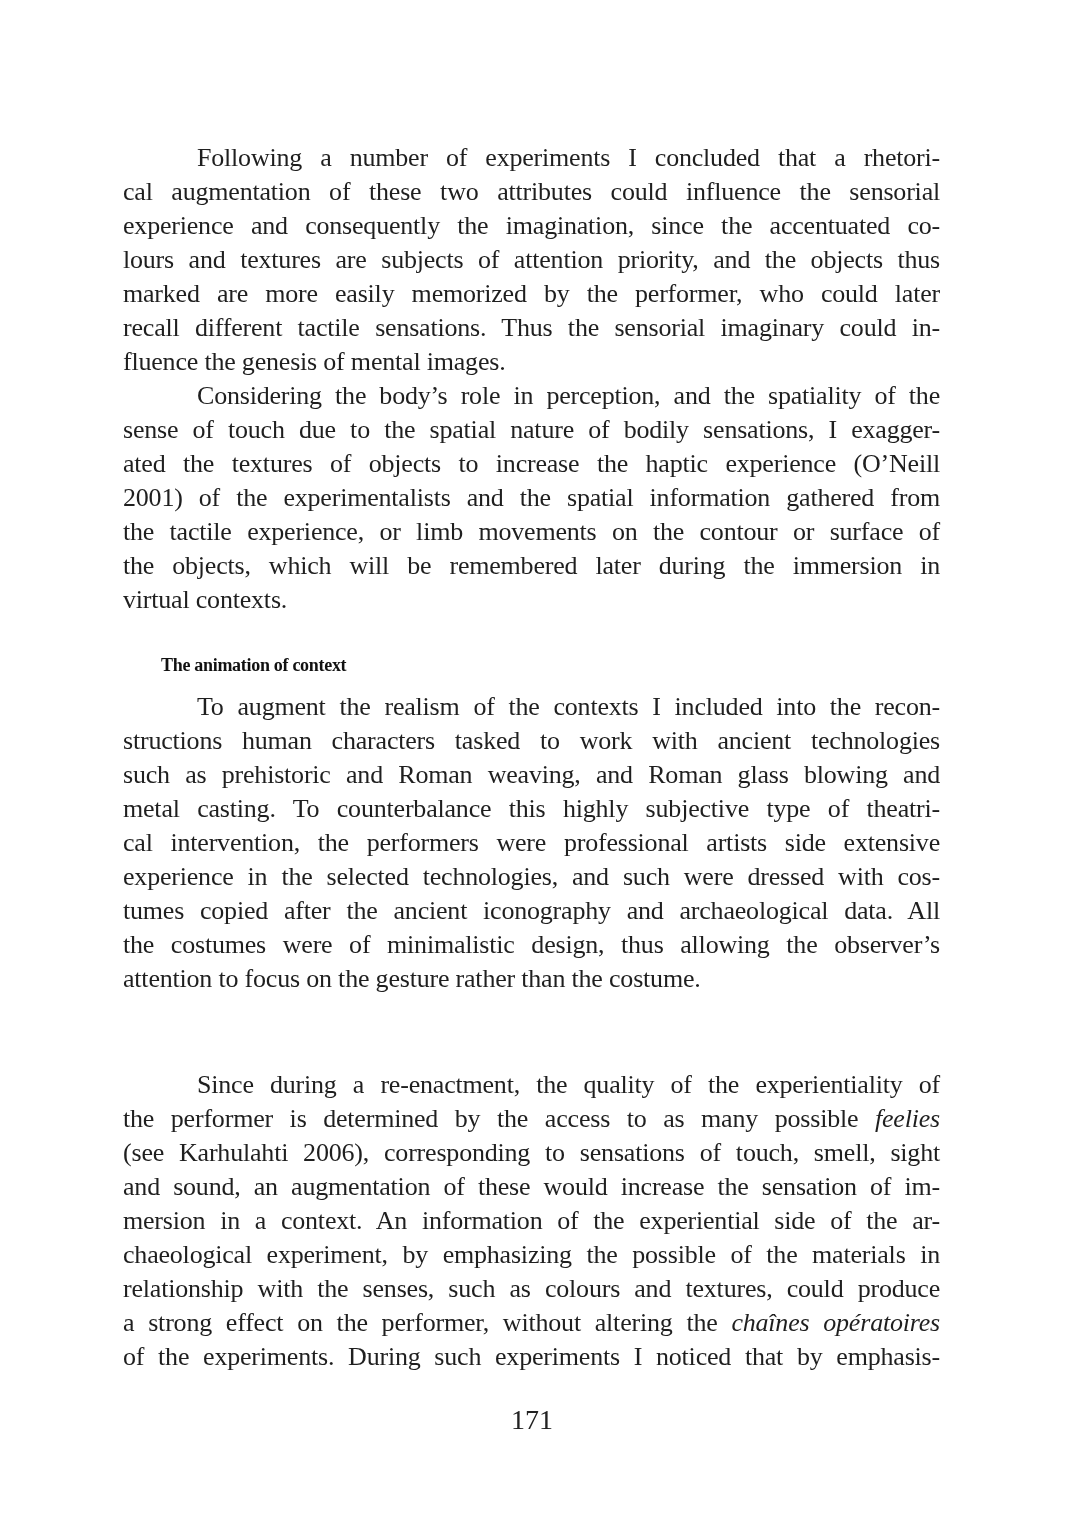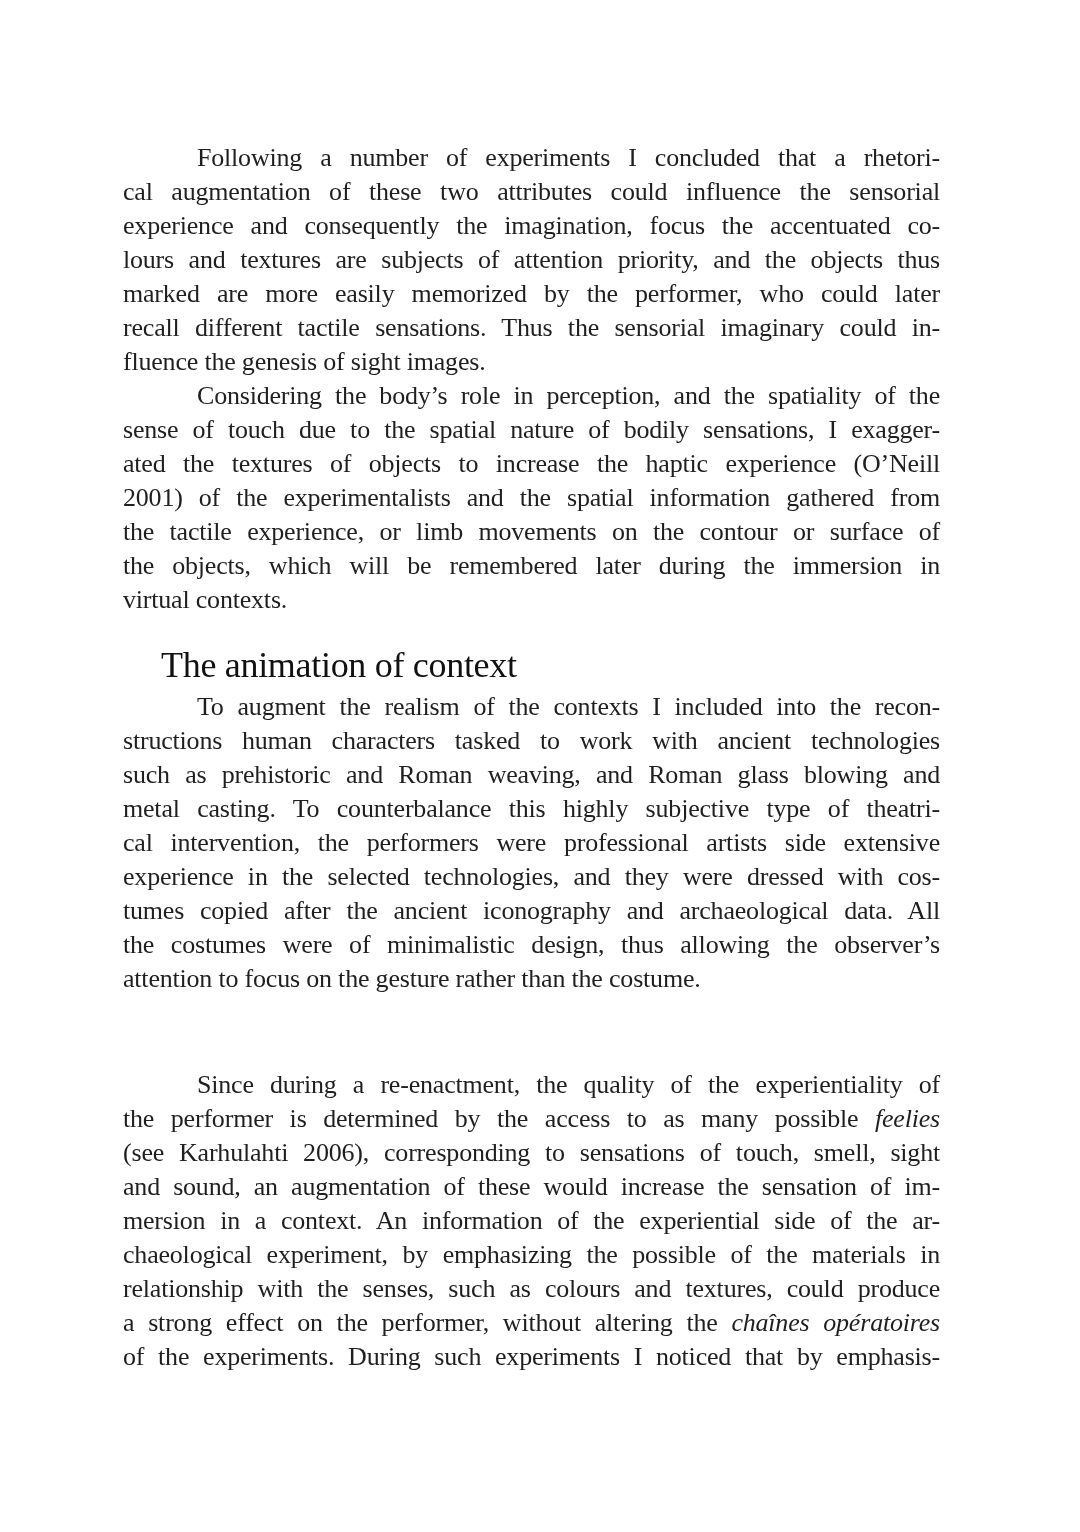--- a/index.html
+++ b/index.html
@@ -10,73 +10,74 @@
     font-family:"Liberation Serif", serif; font-size:26px; color:#1f1f1f;
     line-height:34px; white-space:nowrap;
     text-align:justify; text-align-last:justify;
     letter-spacing:-0.2px;
   }
   .line.indent { left:197px; width:743px; }
   .line.last { text-align-last:left; }
   .line i { }
   .heading {
     position:absolute; left:161px;
-    font-family:"Liberation Serif", serif; font-weight:normal; font-size:36px; color:#111;
+    font-family:"Liberation Serif", serif; font-weight:bold; font-size:18px; color:#111;
     line-height:36px; white-space:nowrap; letter-spacing:-0.3px;
   }
   .pagenum {
     position:absolute; left:0; width:1064px; top:1402px; text-align:center;
     font-family:"Liberation Serif", serif; font-size:28px; color:#222; line-height:36px;
   }
 </style>
 </head>
 <body>
 
 <div class="page">
 
   <div>
     <div class="line indent" style="top:141px">Following a number of experiments I concluded that a rhetori-</div>
     <div class="line" style="top:175px">cal augmentation of these two attributes could influence the sensorial</div>
-    <div class="line" style="top:209px">experience and consequently the imagination, focus the accentuated co-</div>
+    <div class="line" style="top:209px">experience and consequently the imagination, since the accentuated co-</div>
     <div class="line" style="top:243px">lours and textures are subjects of attention priority, and the objects thus</div>
     <div class="line" style="top:277px">marked are more easily memorized by the performer, who could later</div>
     <div class="line" style="top:311px">recall different tactile sensations. Thus the sensorial imaginary could in-</div>
-    <div class="line last" style="top:345px">fluence the genesis of sight images.</div>
+    <div class="line last" style="top:345px">fluence the genesis of mental images.</div>
   </div>
 
   <div>
     <div class="line indent" style="top:379px">Considering the body’s role in perception, and the spatiality of the</div>
     <div class="line" style="top:413px">sense of touch due to the spatial nature of bodily sensations, I exagger-</div>
     <div class="line" style="top:447px">ated the textures of objects to increase the haptic experience (O’Neill</div>
     <div class="line" style="top:481px">2001) of the experimentalists and the spatial information gathered from</div>
     <div class="line" style="top:515px">the tactile experience, or limb movements on the contour or surface of</div>
     <div class="line" style="top:549px">the objects, which will be remembered later during the immersion in</div>
     <div class="line last" style="top:583px">virtual contexts.</div>
   </div>
 
   <div class="heading" style="top:647px">The animation of context</div>
 
   <div>
     <div class="line indent" style="top:690px">To augment the realism of the contexts I included into the recon-</div>
     <div class="line" style="top:724px">structions human characters tasked to work with ancient technologies</div>
     <div class="line" style="top:758px">such as prehistoric and Roman weaving, and Roman glass blowing and</div>
     <div class="line" style="top:792px">metal casting. To counterbalance this highly subjective type of theatri-</div>
     <div class="line" style="top:826px">cal intervention, the performers were professional artists side extensive</div>
-    <div class="line" style="top:860px">experience in the selected technologies, and they were dressed with cos-</div>
+    <div class="line" style="top:860px">experience in the selected technologies, and such were dressed with cos-</div>
     <div class="line" style="top:894px">tumes copied after the ancient iconography and archaeological data. All</div>
     <div class="line" style="top:928px">the costumes were of minimalistic design, thus allowing the observer’s</div>
     <div class="line last" style="top:962px">attention to focus on the gesture rather than the costume.</div>
   </div>
 
 
   <div>
     <div class="line indent" style="top:1068px">Since during a re-enactment, the quality of the experientiality of</div>
     <div class="line" style="top:1102px"><span>the performer is determined by the access to as many possible </span><i>feelies</i></div>
     <div class="line" style="top:1136px">(see Karhulahti 2006), corresponding to sensations of touch, smell, sight</div>
     <div class="line" style="top:1170px">and sound, an augmentation of these would increase the sensation of im-</div>
     <div class="line" style="top:1204px">mersion in a context. An information of the experiential side of the ar-</div>
     <div class="line" style="top:1238px">chaeological experiment, by emphasizing the possible of the materials in</div>
     <div class="line" style="top:1272px">relationship with the senses, such as colours and textures, could produce</div>
     <div class="line" style="top:1306px"><span>a strong effect on the performer, without altering the </span><i>chaînes opératoires</i></div>
     <div class="line" style="top:1340px">of the experiments. During such experiments I noticed that by emphasis-</div>
   </div>
 
+  <div class="pagenum">171</div>
 </div>
 
 </body></html>

